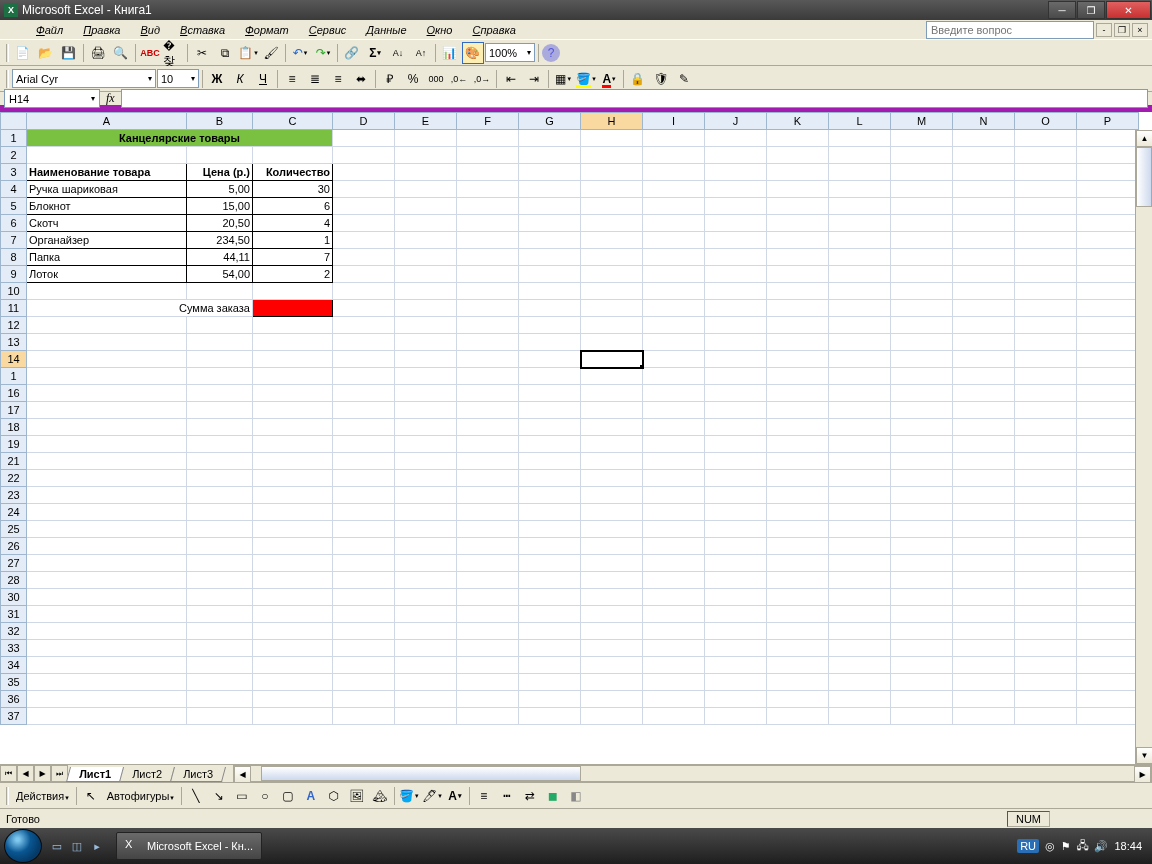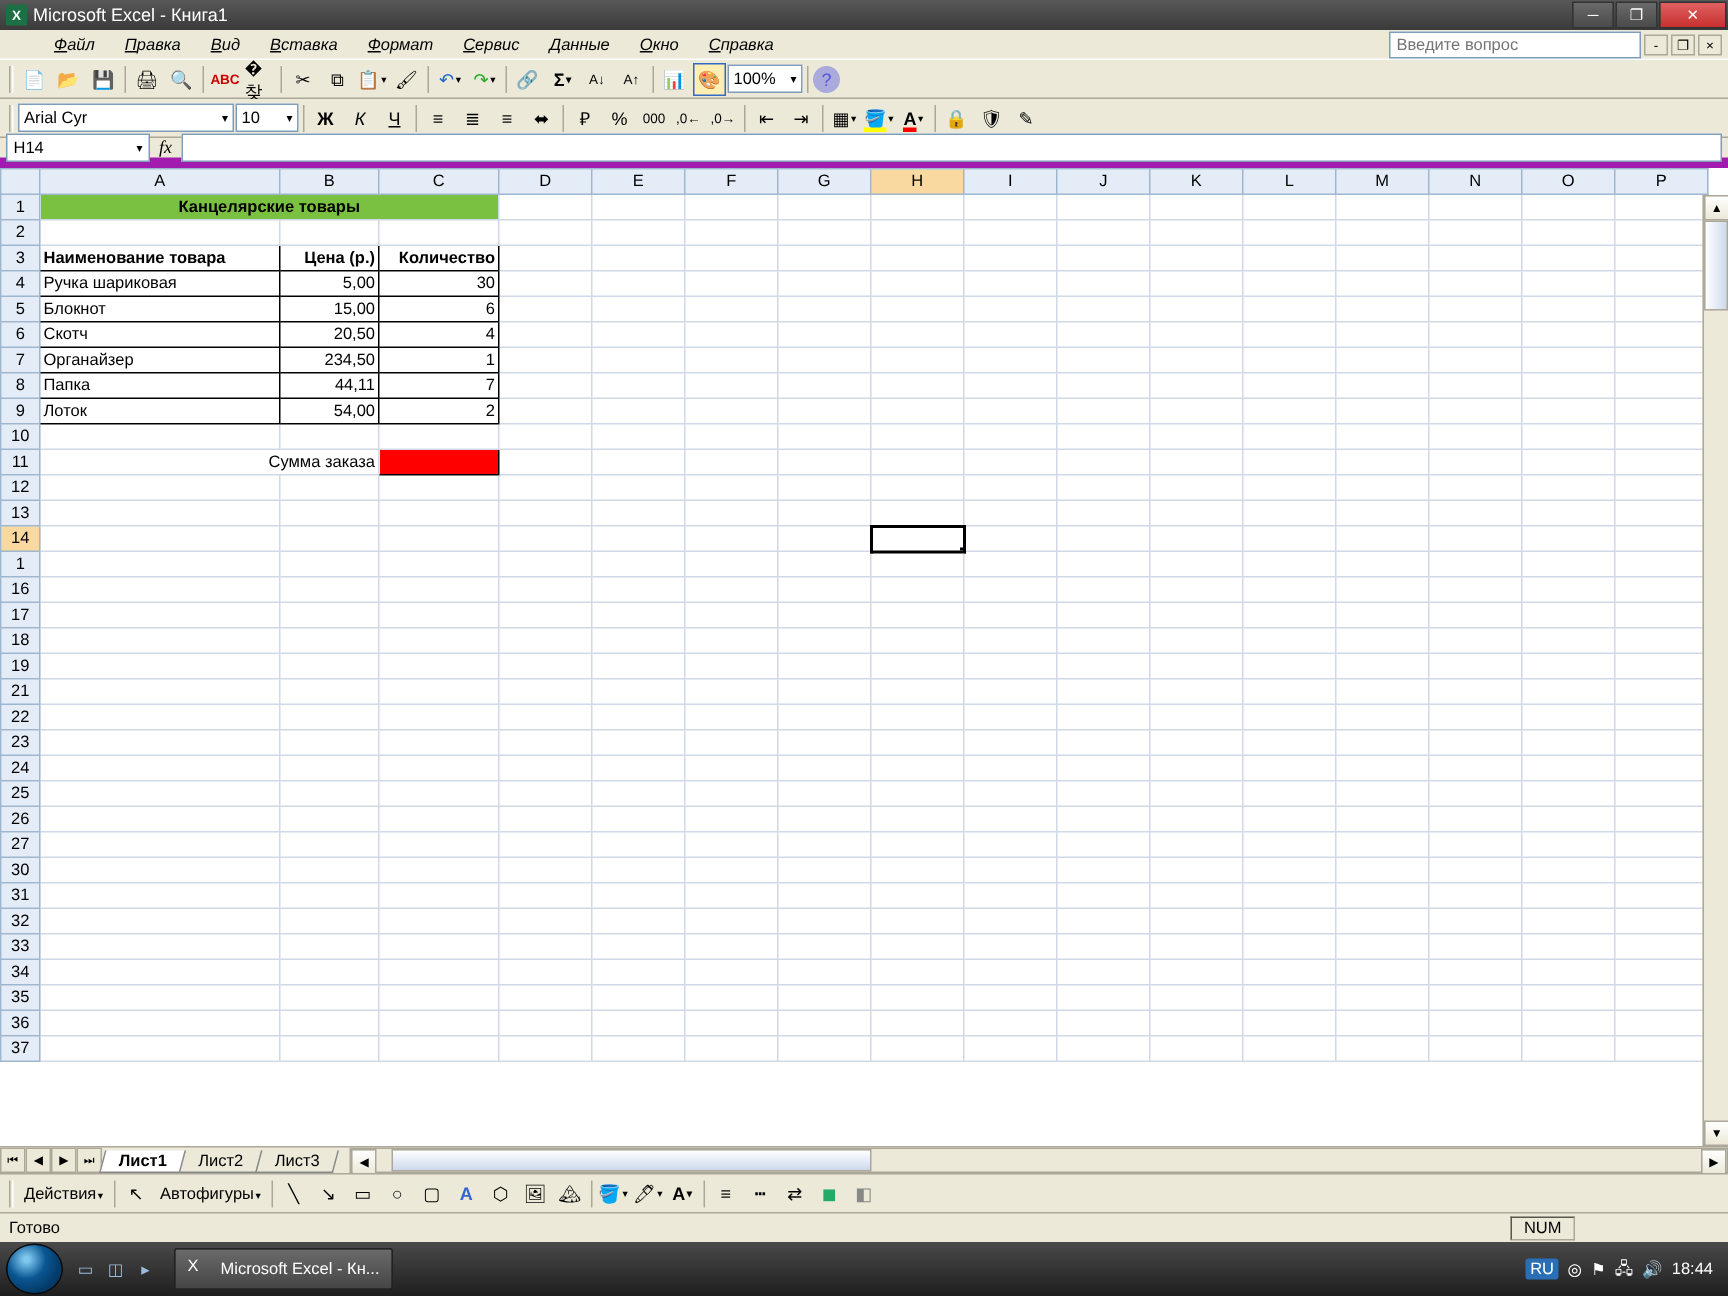--- a/index.html
+++ b/index.html
@@ -704,20 +704,39 @@
               <td class="colI"></td>
               <td class="colJ"></td>
               <td class="colK"></td>
               <td class="colL"></td>
               <td class="colM"></td>
               <td class="colN"></td>
               <td class="colO"></td>
               <td class="colP"></td>
             </tr>
             <tr>
+              <th class="rowhdr ">28</th>
+              <td class="colA"></td>
+              <td class="colB"></td>
+              <td class="colC"></td>
+              <td class="colD"></td>
+              <td class="colE"></td>
+              <td class="colF"></td>
+              <td class="colG"></td>
+              <td class="colH"></td>
+              <td class="colI"></td>
+              <td class="colJ"></td>
+              <td class="colK"></td>
+              <td class="colL"></td>
+              <td class="colM"></td>
+              <td class="colN"></td>
+              <td class="colO"></td>
+              <td class="colP"></td>
+            </tr>
+            <tr>
               <th class="rowhdr ">30</th>
               <td class="colA"></td>
               <td class="colB"></td>
               <td class="colC"></td>
               <td class="colD"></td>
               <td class="colE"></td>
               <td class="colF"></td>
               <td class="colG"></td>
               <td class="colH"></td>
               <td class="colI"></td>

